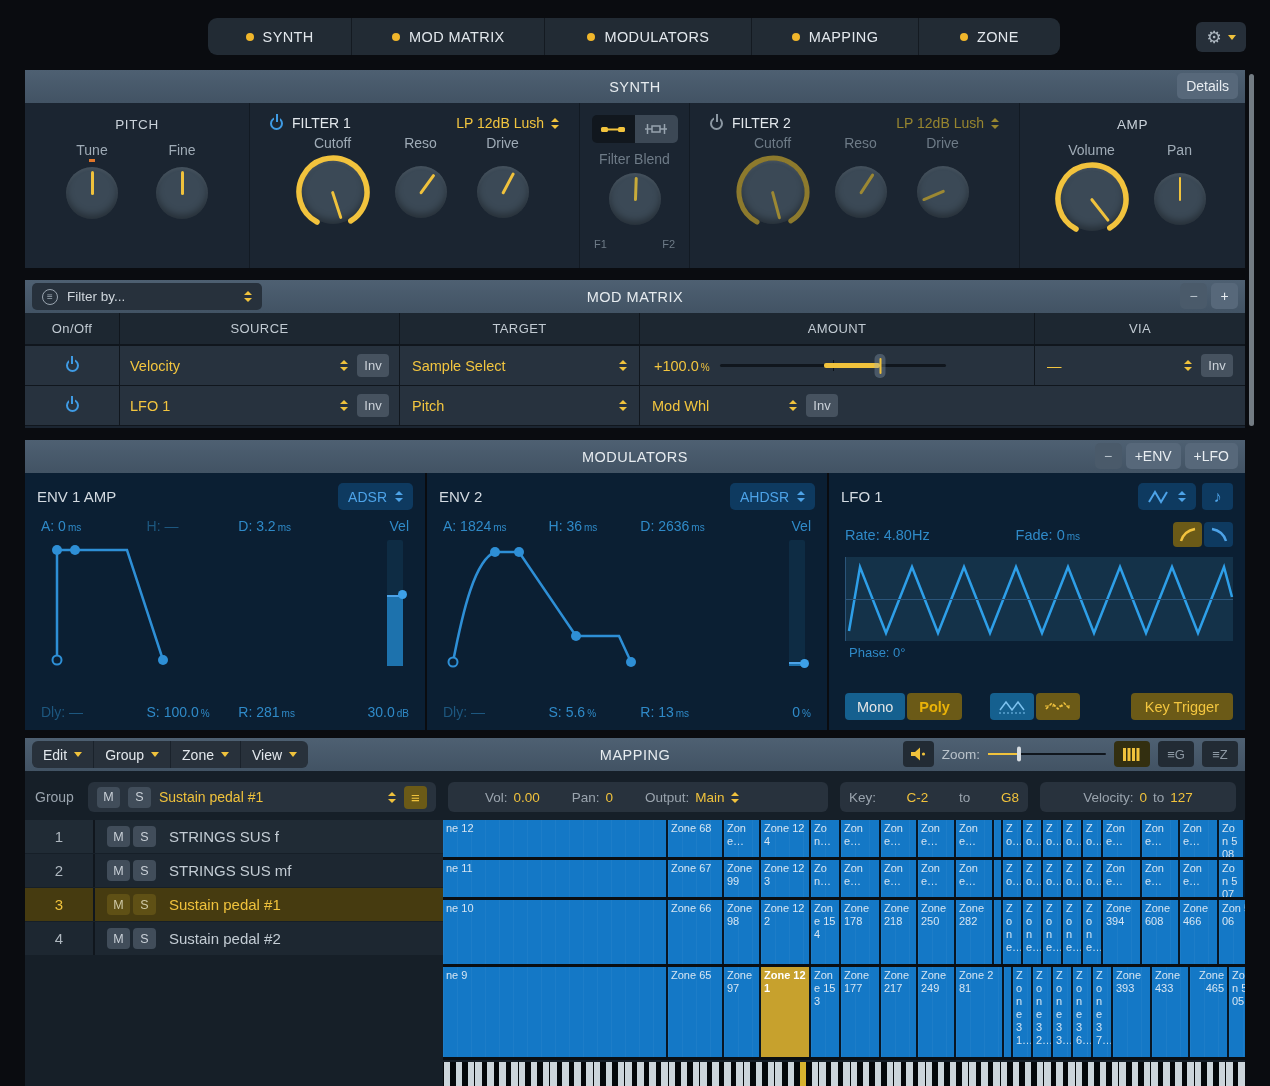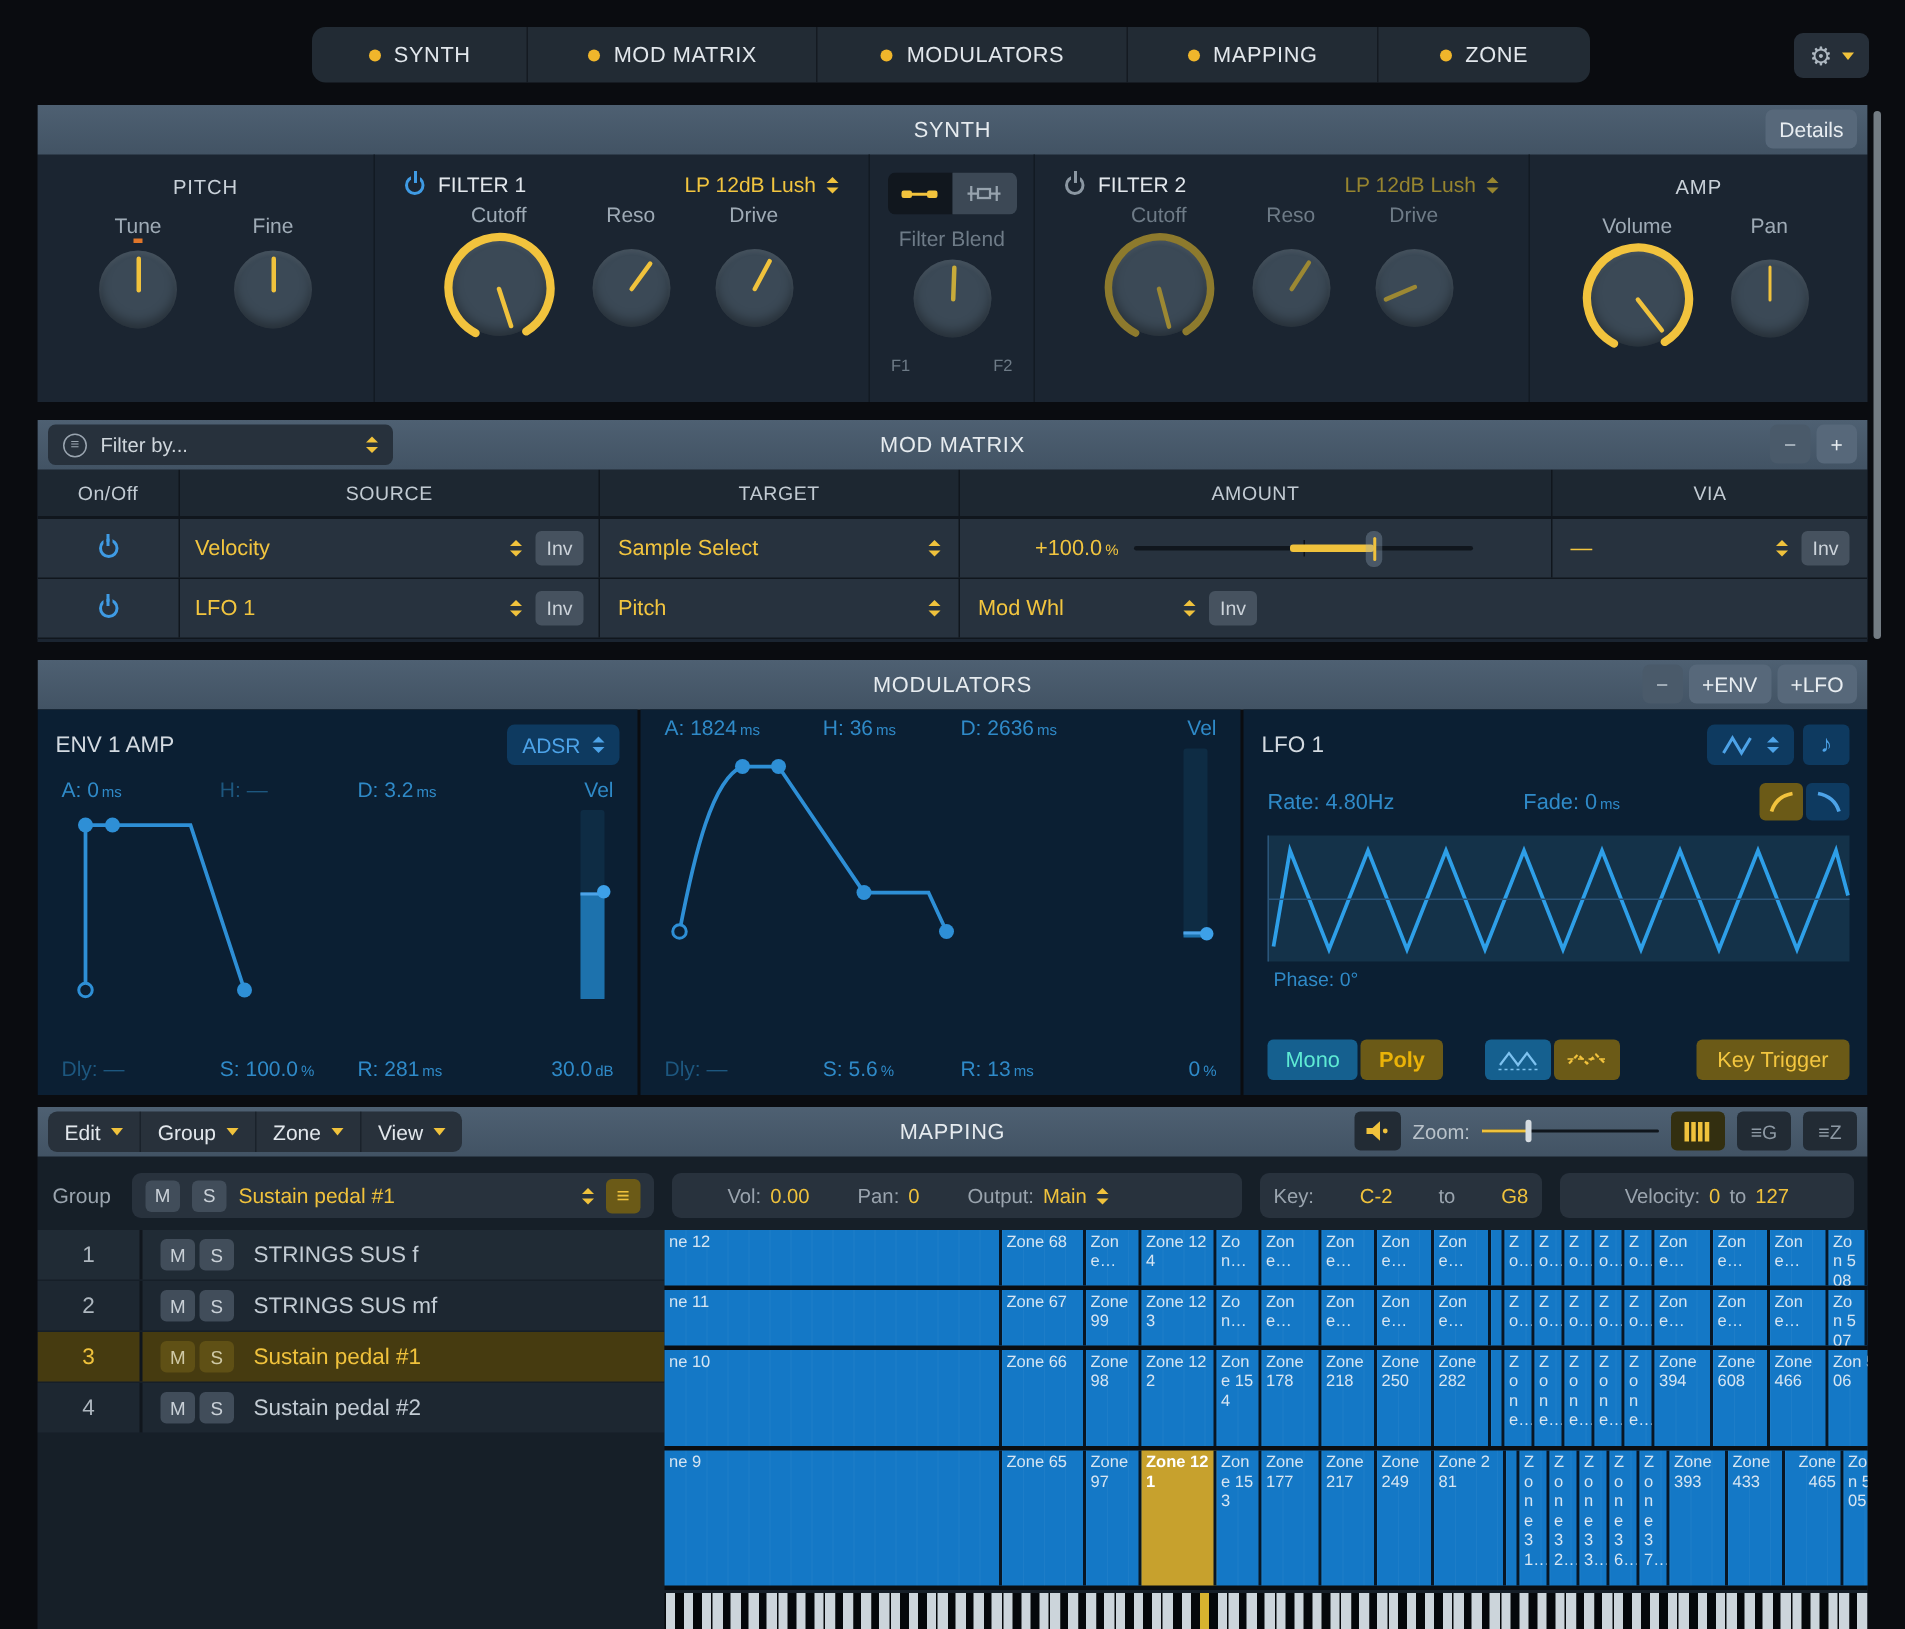--- a/index.html
+++ b/index.html
@@ -125,21 +125,21 @@
   .fadebtns { display:flex; gap:2px; }
   .sqbtn { width:29px; height:25px; border-radius:4px; display:flex; align-items:center; justify-content:center; }
   .bg-olive { background:#6b5a17; } .bg-blue { background:#0e3a60; } .bg-dkblue { background:#15608f; }
   .lfodisp { margin:10px 12px 0 16px; width:388px; height:84px; background:#143249; position:relative;
              border-left:1px solid #2b557a; }
   .lfodisp .mid { position:absolute; left:0; right:0; top:42px; height:1px; background:#2b557a; }
   .phase { padding:4px 0 0 20px; font-size:13px; color:#2f8ac8; }
   .lfobtns { position:absolute; left:16px; right:12px; bottom:10px; display:flex; align-items:center; gap:2px; }
   .pbtn { height:27px; border:none; border-radius:4px; font-size:14.5px; font-family:inherit;
           display:flex; align-items:center; justify-content:center; padding:0 12px; }
-  .pbtn.mono { background:#15608f; color:#5eead4; }
+  .pbtn.mono { background:#15608f; color:#e5e5e5; }
   .pbtn.poly { background:#6b5a17; color:#eab308;font-weight:bold; }
   .pbtn.keytrig { background:#6b5a17; color:#f3c63f; margin-left:auto; padding:0 14px; }
   .tgl { width:44px; } .gap26 { width:24px; }
 
   
   .map { top:738px; height:348px; background:#161f28; }
   .menubox { height:27px; background:#28313b; border-radius:6px; display:flex; overflow:hidden; }
   .menu { display:flex; align-items:center; gap:7px; padding:0 11px; font-size:14px; color:#e2e7ec;
           border-right:1px solid #1a222b; }
   .menu:last-child { border-right:none; }
@@ -432,21 +432,21 @@
         <button class="invbtn">Inv</button>
       </div>
     <div class="c-tgt">
         <span class="ytxt flex1">Sample Select</span>
         <span class="updn">
           <i class="up"></i>
           <i class="dn"></i>
         </span>
       </div>
     <div class="c-amt">
-      <span class="ytxt" style="margin-left:36px"><span>+100.0</span><span class="unit">%</span></span>
+      <span class="ytxt" style=""><span>+100.0</span><span class="unit">%</span></span>
       <span class="track" style="width:226px">
           <span class="ctick"></span>
           <span class="fill" style="left:46%;width:25%"></span>
           <span class="hdl" style="left:71%"></span>
         </span>
     </div>
     <div class="c-via">
         <span class="ytxt flex1">—</span>
         <span class="updn">
           <i class="up"></i>
@@ -528,20 +528,30 @@
       </div>
       <div class="envrow envbot">
         <span class="f-a dimlab">Dly: —</span>
         <span class="f-h"><span>S: 100.0</span><span class="unit">%</span></span>
         <span class="f-d"><span>R: 281</span><span class="unit">ms</span></span>
         <span class="f-v"><span>30.0</span><span class="unit">dB</span></span>
       </div>
     </div>
 
     <div class="modpane" style="width:400px">
+      <div class="mp-head">
+        <span class="mp-name">ENV 2</span>
+        <span class="bluedrop">
+            <span>AHDSR</span>
+            <span class="updn blue">
+              <i class="up"></i>
+              <i class="dn"></i>
+            </span>
+          </span>
+      </div>
       <div class="envrow">
         <span class="f-a"><span>A: 1824</span><span class="unit">ms</span></span>
         <span class="f-h"><span>H: 36</span><span class="unit">ms</span></span>
         <span class="f-d"><span>D: 2636</span><span class="unit">ms</span></span>
         <span class="f-v">Vel</span>
       </div>
       <div class="graphwrap">
         <svg width="320" height="130" viewBox="0 0 320 130">
           <path d="M10,122 C 20,70 32,20 52,12 L76,12 L133,96 L176,96 L188,122" fill="none" stroke="#2e8fd6" stroke-width="2.5"></path>
           <circle cx="10" cy="122" r="4.5" fill="#0b1f33" stroke="#2e8fd6" stroke-width="2"></circle>

